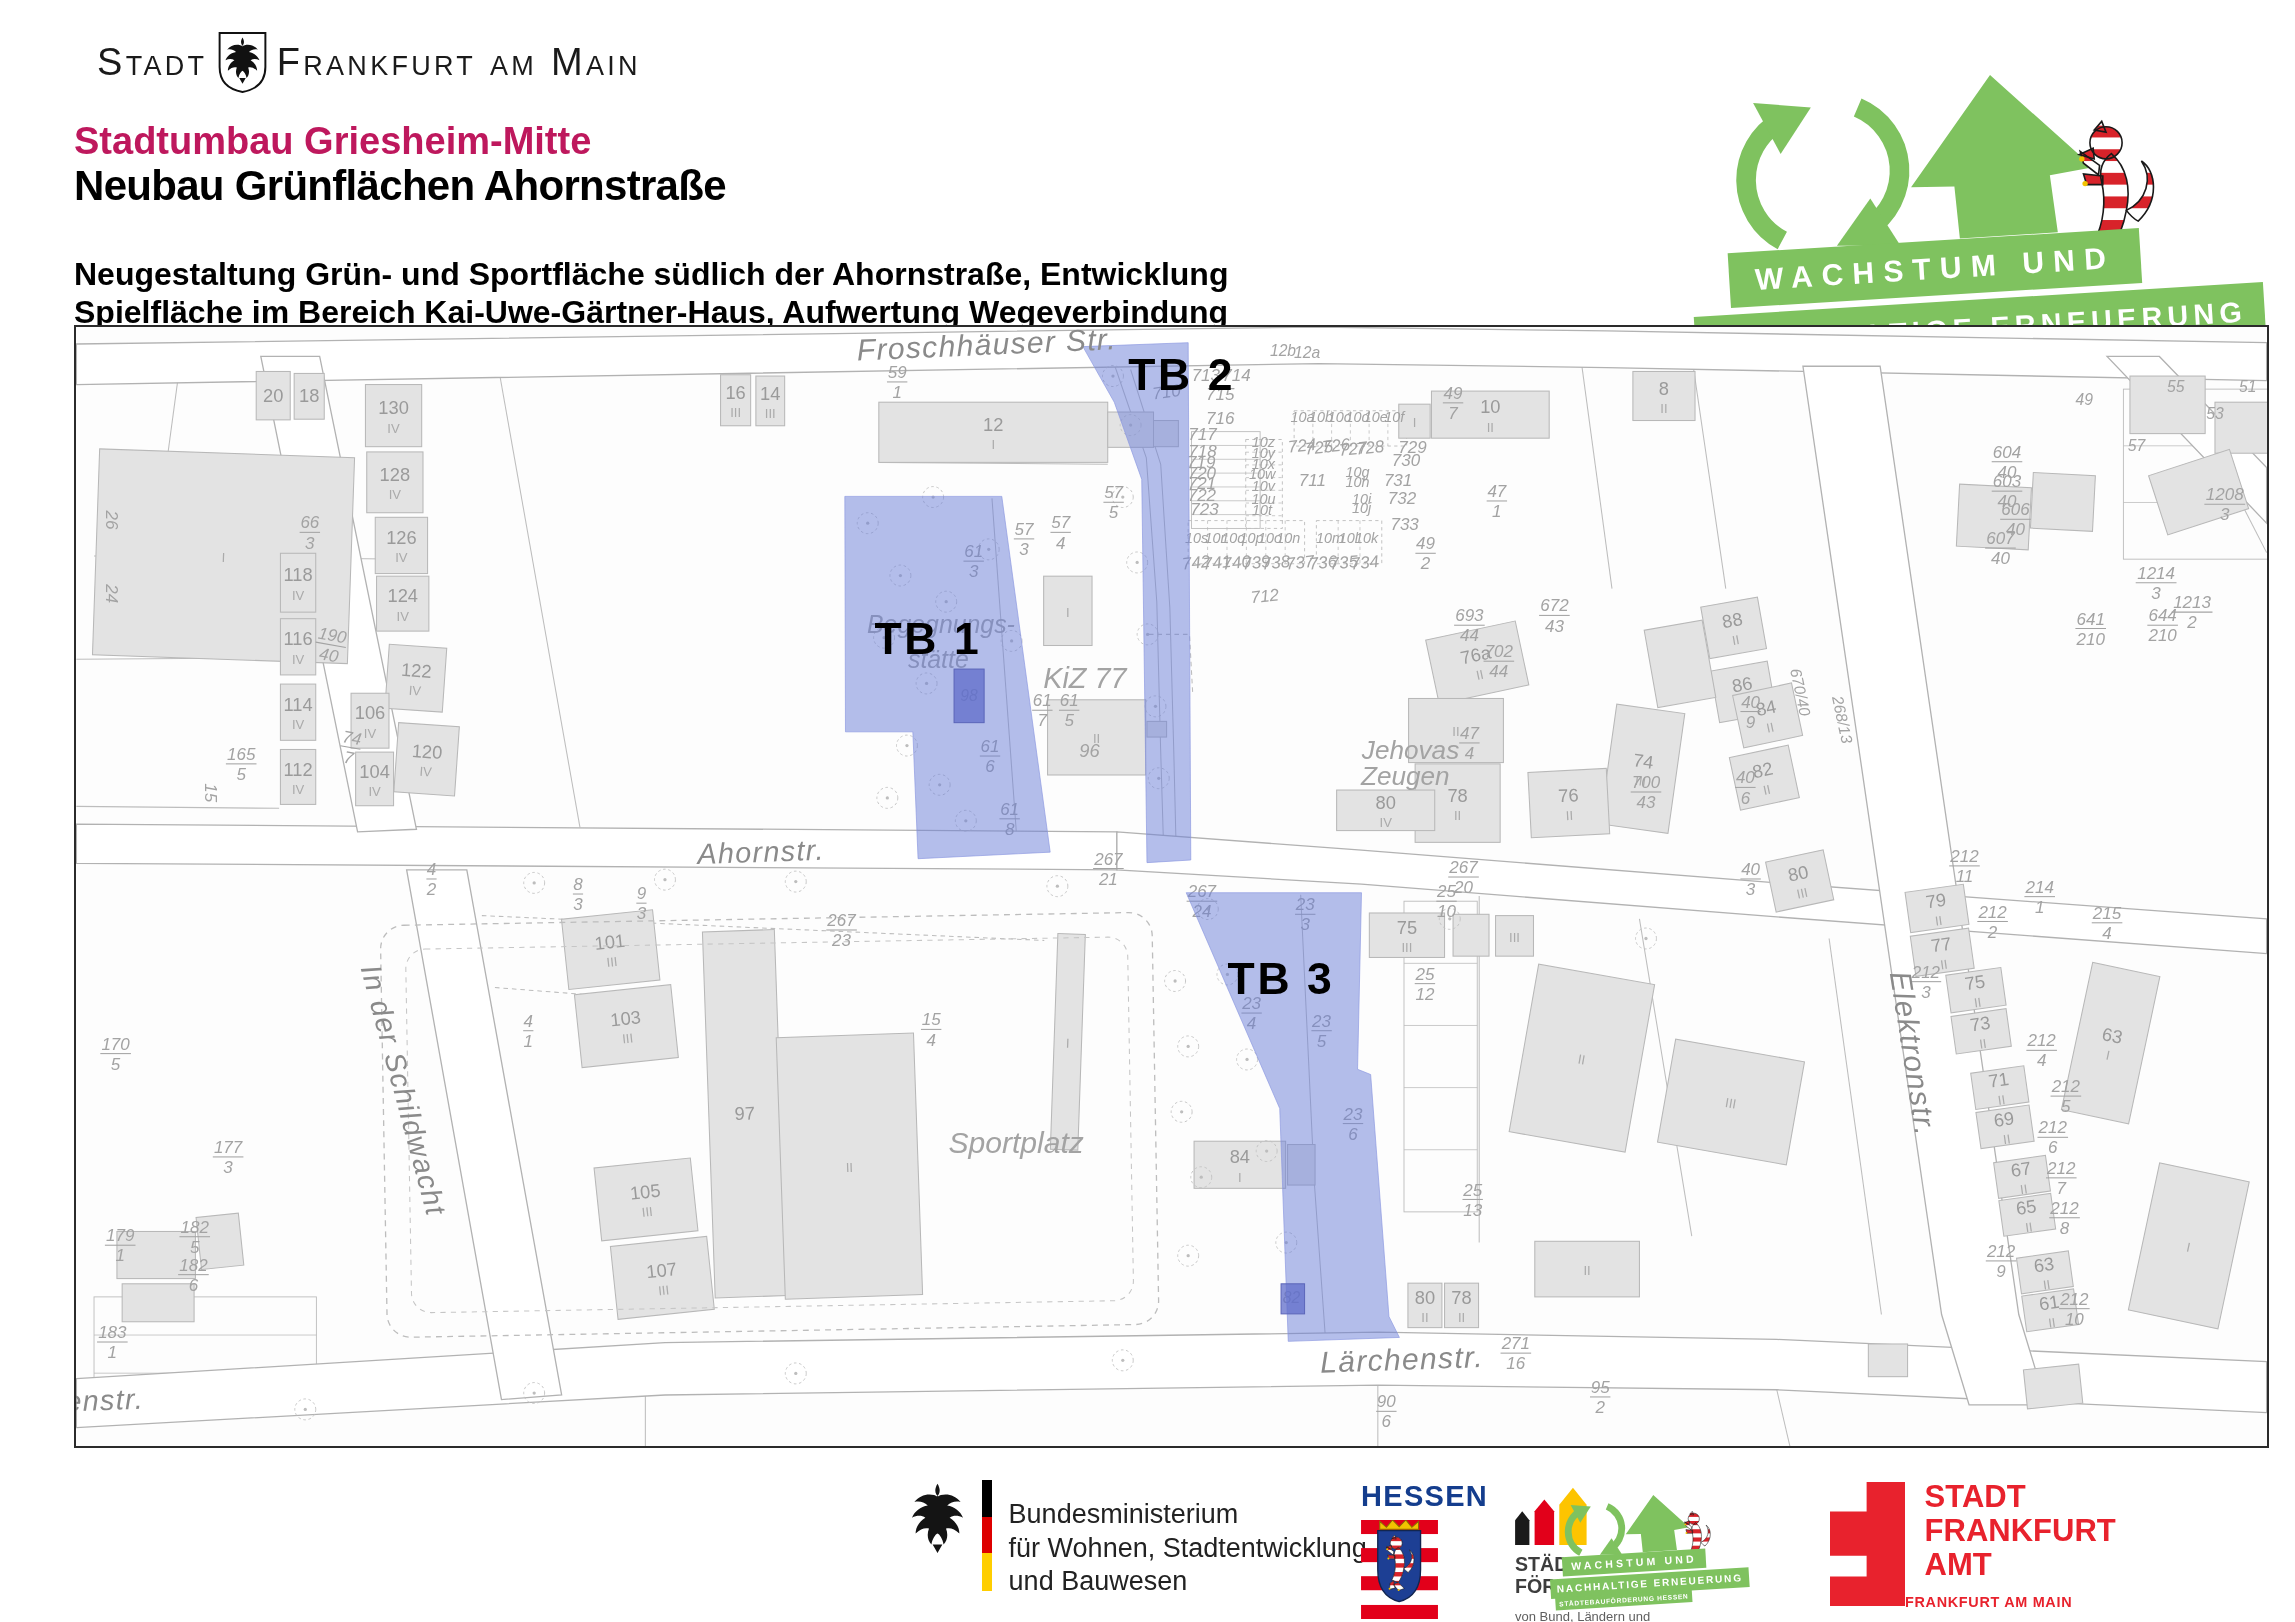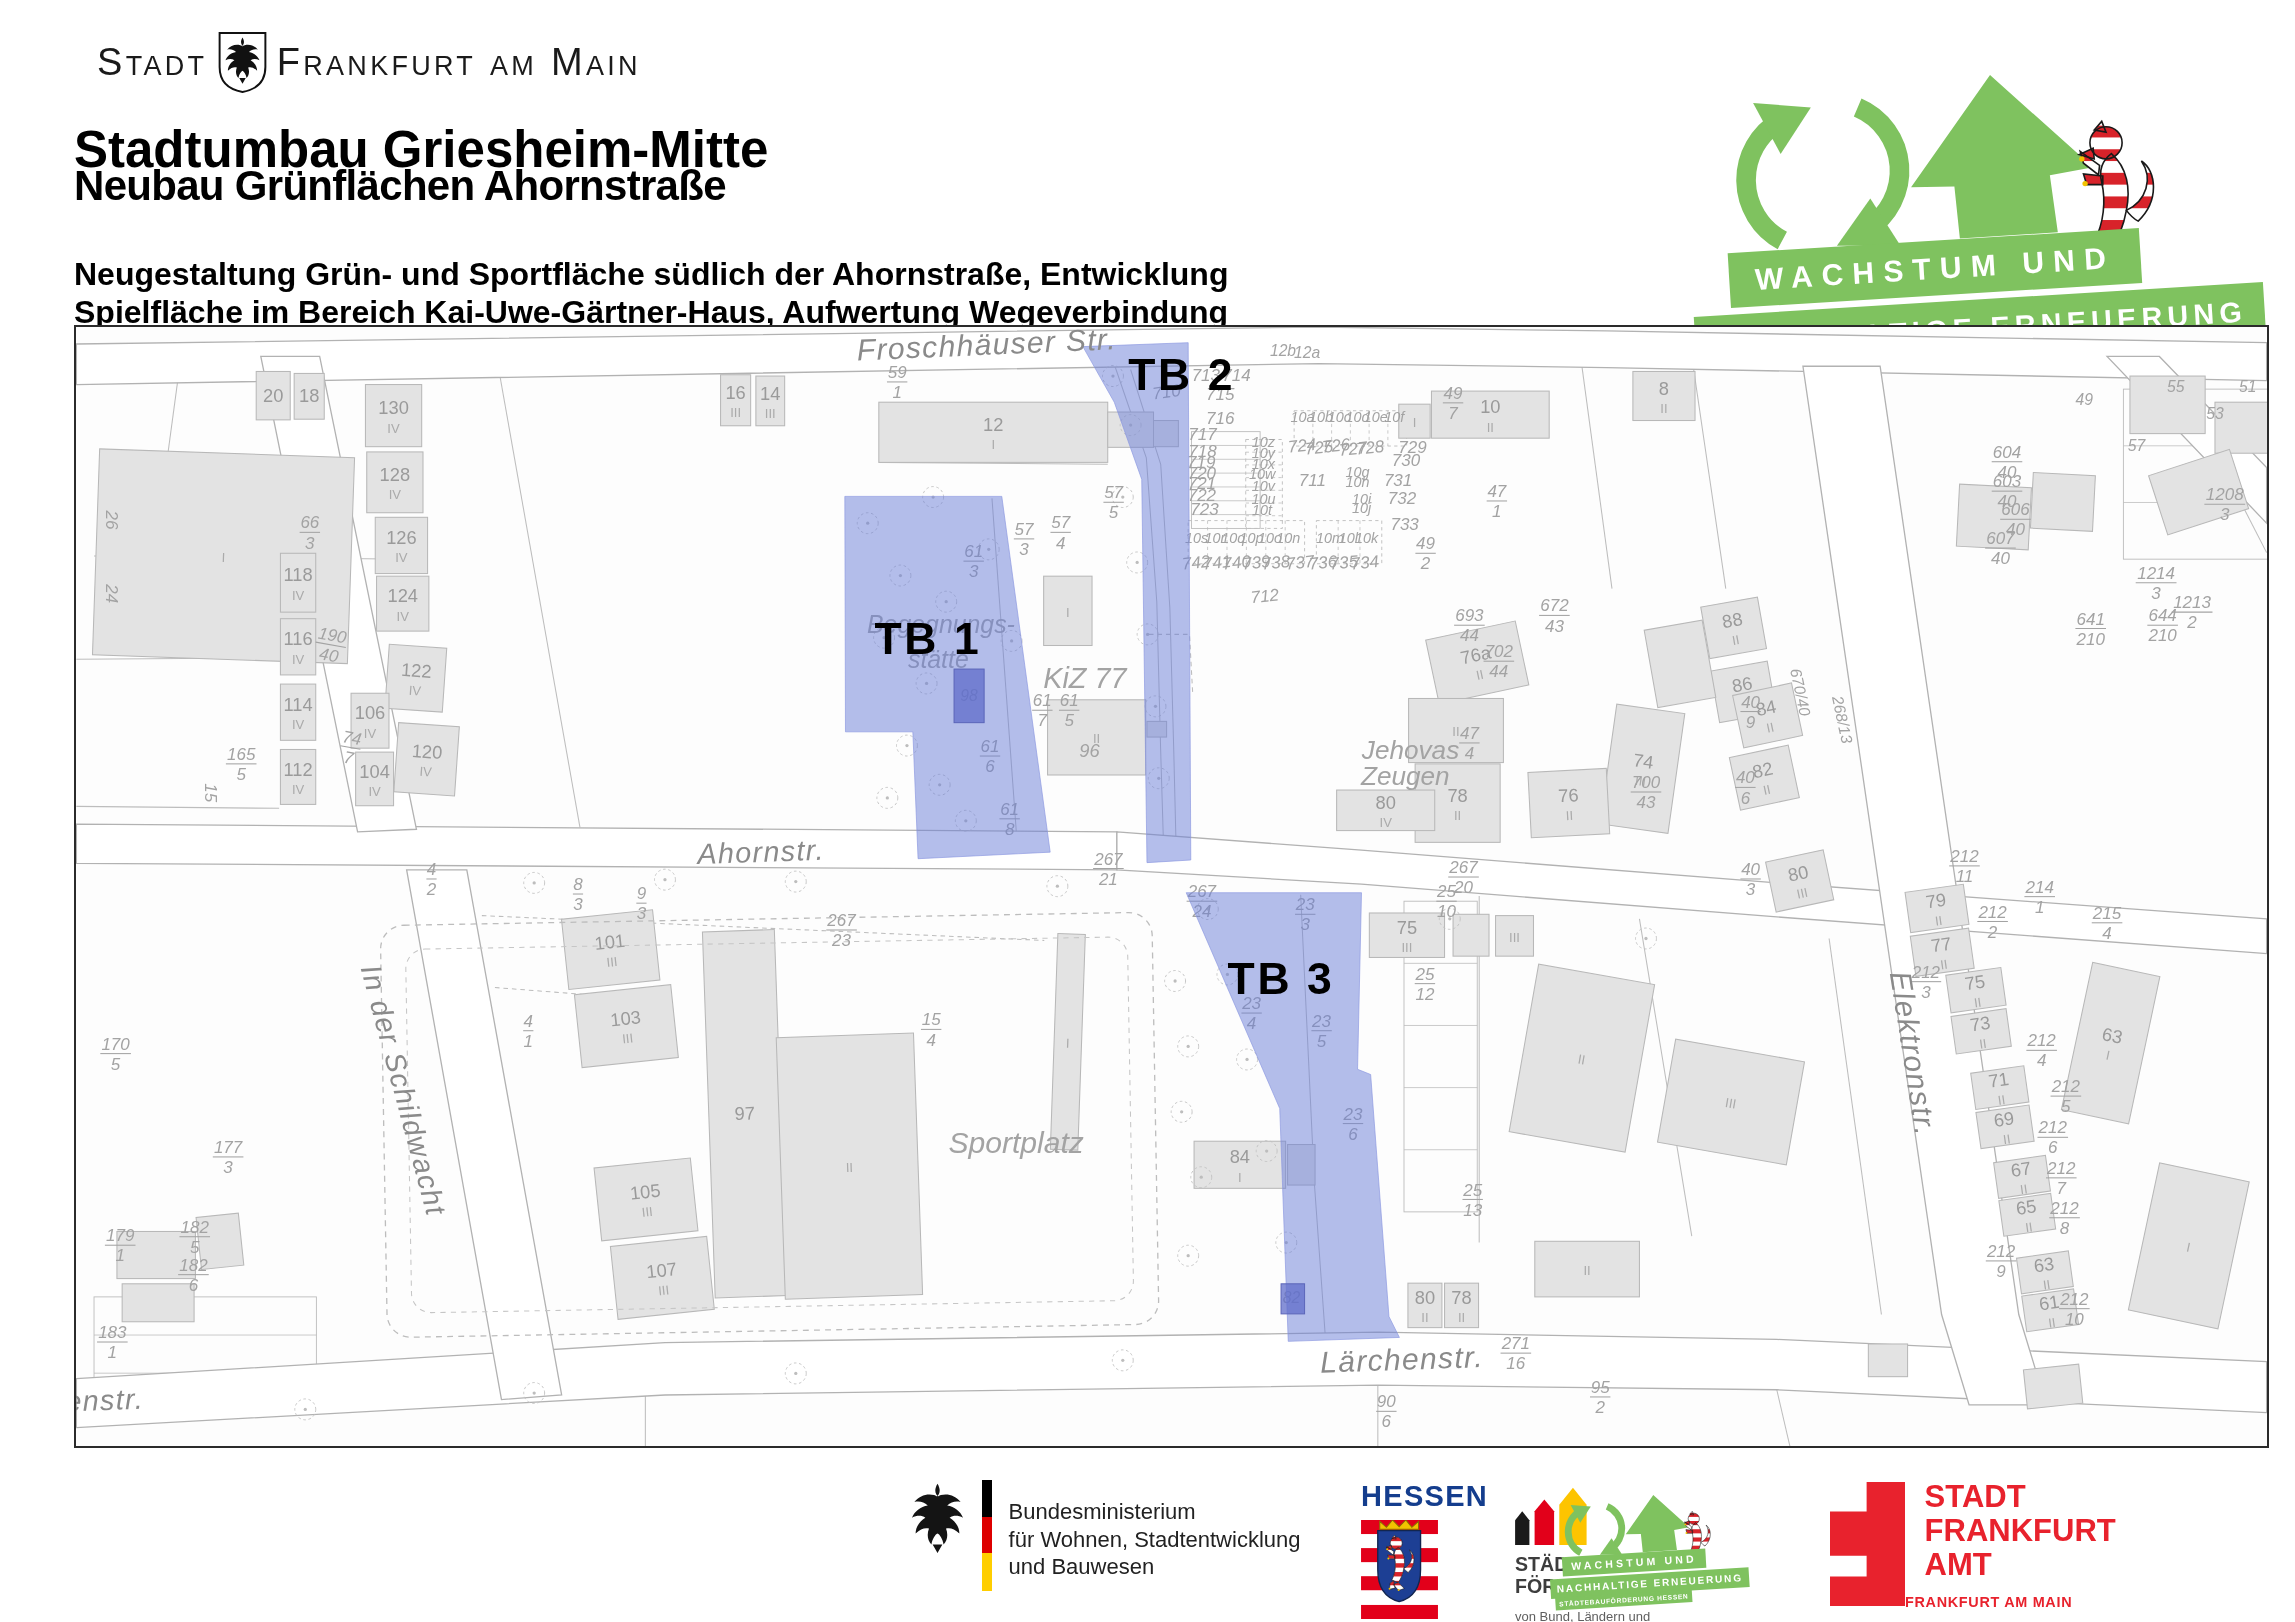--- a/index.html
+++ b/index.html
@@ -2,34 +2,34 @@
 <html style="font-size:10.5px"><head>
 <meta charset="utf-8">
 <style>
   html,body{margin:0;padding:0;background:#ffffff;}
   body{width:2295px;height:1622px;position:relative;font-family:"Liberation Sans",sans-serif;overflow:hidden;}
   .abs{position:absolute;}
   
   #city-logo{left:97px;top:31px;display:flex;align-items:center;color:#1a1a1a;}
   #city-logo .w{font-variant:small-caps;font-size:38px;letter-spacing:3.3px;font-weight:400;}
   #city-logo svg{margin:0 9.2px;}
-  #title1{left:74px;top:120px;font-size:51px;font-weight:700;color:#000000;}
+  #title1{left:74px;top:120px;font-size:38px;font-weight:700;color:#be185d;}
   #title2{left:74px;top:162px;font-size:42px;font-weight:700;color:#000;letter-spacing:-0.7px;}
   #subtitle{left:74px;top:256px;font-size:32px;font-weight:700;color:#000;line-height:1.18;}
   
   #map-wrap{left:74px;top:325px;width:2191px;height:1119px;border:2.6px solid #2b2b2b;box-sizing:content-box;background:#fdfdfd;}
   #map-svg{display:block;}
   #map-svg text{font-family:"Liberation Sans",sans-serif;}
   
   #badge-top{left:1691px;top:56px;width:582px;height:347px;}
   
   .foot{top:1480px;display:flex;align-items:flex-start;color:#1f1f1f;}
   #ministry{left:905px;}
   #ministry .bar{width:9.8px;height:111px;margin-left:11.8px;background:linear-gradient(#000 0 33%,#dd0000 33% 66%,#ffce00 66% 100%);}
-  #ministry .txt{margin-left:17px;font-size:22px;line-height:1.24;color:#222;margin-top:18.3px;}
+  #ministry .txt{margin-left:17px;font-size:27px;line-height:1.24;color:#222;margin-top:18.3px;}
   #hessen{left:1361px;flex-direction:column;display:flex;justify-content:center;}
   #hessen .hessen-word{font-size:29px;font-weight:700;color:#143d8d;letter-spacing:1.3px;}
   #hessen svg{margin-top:6.5px;}
   #foerderung{left:1515px;flex-direction:column;display:flex;}
   #foerderung .txt{margin-top:9.2px;font-size:19.6px;font-weight:700;color:#3d3d3d;line-height:1.12;}
   #foerderung .sub{margin-top:10.5px;font-size:13px;color:#5f5f5f;line-height:1.3;}
   #badge-foot{left:1549px;top:1477px;width:203px;height:144px;}
   #plan-amt{left:1830px;display:flex;}
   #plan-amt .txt{margin-left:19.6px;font-size:31px;font-weight:700;line-height:1.1;}
   #plan-amt .small{font-size:14.4px;font-weight:700;margin-top:11.8px;letter-spacing:0.7px;}

